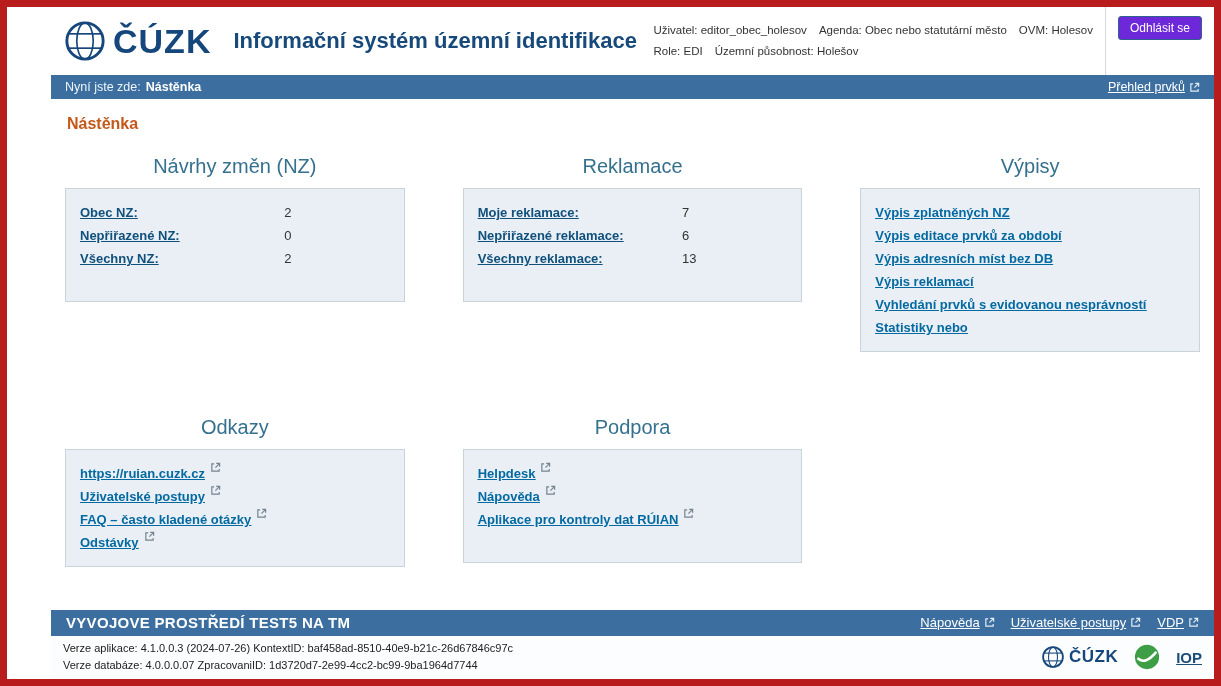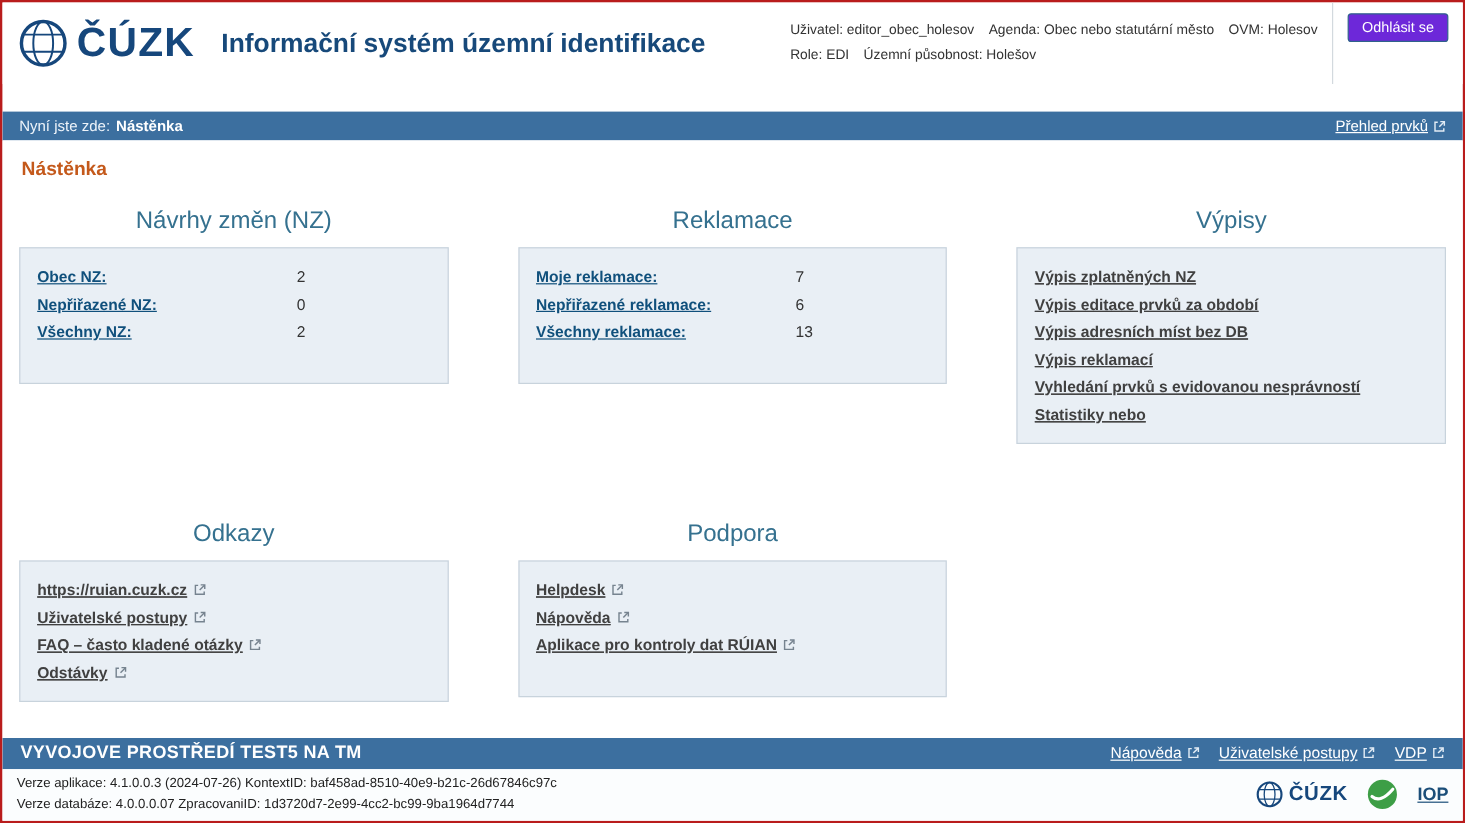--- a/index.html
+++ b/index.html
@@ -1,45 +1,45 @@
 <!DOCTYPE html>
 <html><head>
 <meta charset="utf-8">
 <style>
   * { margin:0; padding:0; box-sizing:border-box; }
   body { font-family:"Liberation Sans", sans-serif; background:#fff; }
-  .page { width:1221px; height:686px; border:2px solid #b91c1c; display:flex; flex-direction:column; background:#fff; overflow:hidden; }
+  .page { width:1221px; height:686px; border:7px solid #b91c1c; display:flex; flex-direction:column; background:#fff; overflow:hidden;padding-left:44px; }
 
   
   .topbar { height:68px; background:#fff; display:flex; align-items:center; padding:0 10px 0 12px; flex:0 0 auto; }
   .brand { display:flex; align-items:center; gap:6px; }
   .brand-text { font-size:34px; font-weight:bold; color:#16477c; letter-spacing:1px; }
   .app-title { font-size:22px; font-weight:bold; color:#17497a; margin-left:22px; white-space:nowrap; }
   .userinfo { margin-left:auto; font-size:11.5px; color:#333; text-align:right; line-height:1.8; padding-right:12px; }
   .userinfo .uline { display:flex; justify-content:flex-start; gap:12px; white-space:nowrap; }
   .logout-col { border-left:1px solid #d3d9de; align-self:stretch; display:flex; align-items:flex-start; padding:9px 2px 0 12px; }
   .logout-btn { background:#6d28d9; color:#fff; border:1px solid #30618c; font-size:12px; padding:4px 11px; border-radius:3px; cursor:pointer; font-family:inherit; white-space:nowrap; }
 
   
-  .breadcrumb { background:#3c6f9f; color:#eef4fa; height:24px; display:flex; align-items:center; justify-content:space-between; padding:0 14px; font-size:12.5px; flex:0 0 auto;margin-top:23px; }
+  .breadcrumb { background:#3c6f9f; color:#eef4fa; height:24px; display:flex; align-items:center; justify-content:space-between; padding:0 14px; font-size:12.5px; flex:0 0 auto; }
   .breadcrumb .crumb-current { font-weight:bold; color:#fff; margin-left:5px; }
   .bc-link { color:#fff; text-decoration:underline; display:flex; align-items:center; gap:4px; cursor:pointer; }
 
   
   main { flex:1 1 auto; padding:0 14px; background:#fff; overflow:hidden; }
   .page-title { font-size:16px; font-weight:bold; color:#c4591b; margin:16px 2px 4px; }
   .grid { display:grid; grid-template-columns:repeat(3, 1fr); column-gap:58px; }
   .grid h3 { grid-row:1; text-align:center; font-size:20px; font-weight:400; color:#35718f; margin:18px 0 10px; }
   .panel { background:#e9eff5; border:1px solid #c8d3dc; padding:12px 14px; font-size:13px; }
   .panel.h-short { min-height:114px; }
   .panel.h-tall  { min-height:158px; }
   .stat-row { display:flex; align-items:baseline; line-height:23px; }
   .stat-row .stat-link { flex:0 0 66%; color:#10507c; font-weight:600; text-decoration:underline; cursor:pointer; }
   .stat-row .stat-value { color:#333; }
-  .plink { display:flex; align-items:center; gap:5px; line-height:23px; color:#404040; font-weight:600; text-decoration:underline; cursor:pointer; }
+  .plink { display:flex; align-items:flex-start; gap:5px; line-height:23px; color:#0369a1; font-weight:600; text-decoration:underline; cursor:pointer; }
   .plink span { text-decoration:underline; }
   .row2 { margin-top:46px; }
 
   
   .envbar { background:#3c6f9f; color:#fff; height:26px; display:flex; align-items:center; justify-content:space-between; padding:0 15px; flex:0 0 auto; }
   .env-title { font-size:15px; font-weight:bold; letter-spacing:.3px; }
   .env-links { display:flex; gap:16px; font-size:13px; align-items:center; }
   .env-links a { color:#fff; text-decoration:underline; display:flex; align-items:center; gap:4px; cursor:pointer; }
   .versionbar { background:#fbfdfe; display:flex; justify-content:space-between; align-items:center; padding:4px 12px; flex:0 0 auto; }
   .versions { font-size:11px; color:#222; line-height:1.6; }

